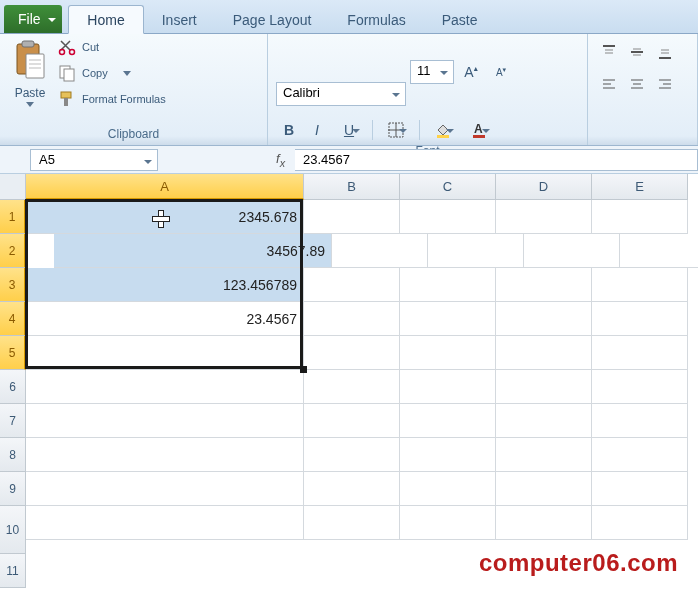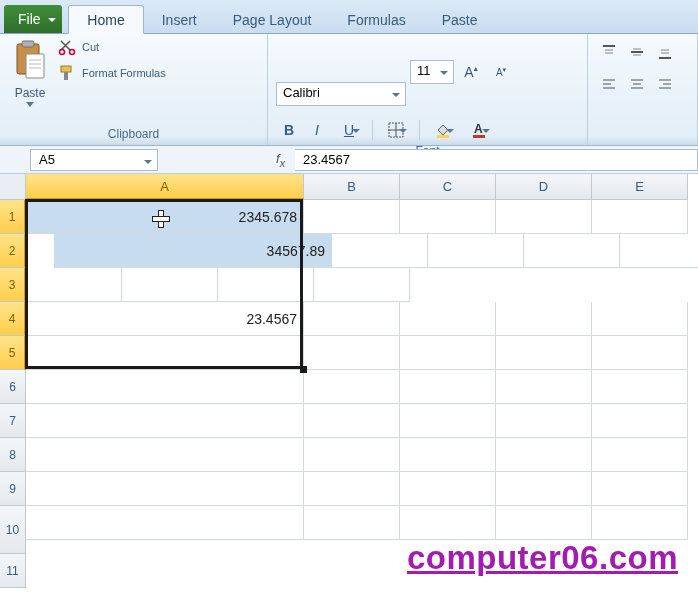--- a/index.html
+++ b/index.html
@@ -50,21 +50,21 @@
 .cell { border-right: 1px solid #d4d9de; border-bottom: 1px solid #d4d9de; font-size: 14px; padding: 0 6px; display: flex; align-items: center; justify-content: flex-end; color: #222; }
 .cell.selrange { background: #c7dcef; }
 .cell.active { background: #fff; }
 .selborder { position: absolute; border: 3px solid #1a1a1a; pointer-events: none; }
 .fillhandle { position: absolute; width: 7px; height: 7px; background: #1a1a1a; }
 .cursor-plus { position: absolute; width: 18px; height: 18px; pointer-events: none; }
 .cursor-plus::before, .cursor-plus::after { content:''; position:absolute; background:#fff; border:1px solid #222; }
 .cursor-plus::before { left:6px; top:0; width:4px; height:16px; }
 .cursor-plus::after { left:0; top:6px; width:16px; height:4px; }
 
-.watermark { position: absolute; bottom: 18px; right: 20px; font-family: Verdana, sans-serif; font-weight: bold; font-size: 33px; color: #a21caf; letter-spacing: 0.5px; text-decoration: underline; }
+.watermark { position: absolute; bottom: 18px; right: 20px; font-family: Verdana, sans-serif; font-weight: bold; font-size: 24px; color: #b91c1c; letter-spacing: 0.5px; }
 
 svg { display: block; }
 </style>
 </head>
 <body>
 
 <div class="tabstrip">
   <div class="tab file"><span>File</span>&nbsp;&nbsp;</div>
   <div class="tab active"><span>Home</span></div>
   <div class="tab"><span>Insert</span></div>
@@ -95,20 +95,29 @@
         <div class="minirow">
           <svg width="18" height="18" viewBox="0 0 18 18">
               <path d="M3 3 L12 12 M12 3 L3 12" stroke="#555" stroke-width="1.5"></path>
               <circle cx="4" cy="14" r="2.5" fill="none" stroke="#c03" stroke-width="1.5"></circle>
               <circle cx="14" cy="14" r="2.5" fill="none" stroke="#c03" stroke-width="1.5"></circle>
             </svg>
           <span>Cut</span>
         </div>
         <div class="minirow">
           <svg width="18" height="18" viewBox="0 0 18 18">
+              <rect x="2" y="2" width="10" height="12" fill="#fff" stroke="#888"></rect>
+              <rect x="6" y="5" width="10" height="12" fill="#fff" stroke="#888"></rect>
+            </svg>
+          <span>Copy</span>&nbsp;<svg width="8" height="5">
+              <path d="M0 0 L8 0 L4 5 Z" fill="#5a7590"></path>
+            </svg>
+        </div>
+        <div class="minirow">
+          <svg width="18" height="18" viewBox="0 0 18 18">
               <rect x="3" y="2" width="10" height="6" fill="#e6c15a" stroke="#a07b20"></rect>
               <rect x="6" y="8" width="4" height="8" fill="#888"></rect>
             </svg>
           <span>Format Formulas</span>
         </div>
       </div>
     </div>
     <div class="group-label">Clipboard</div>
   </div>
 
@@ -254,20 +263,21 @@
           <div class="cell" style="width: 96px; height: 34px;"></div>
         </div>
         <div class="cellrow">
           <div class="cell selrange" style="width: 278px; height: 34px; margin-left: 28px;">34567.89</div>
           <div class="cell" style="width: 96px; height: 34px;"></div>
           <div class="cell" style="width: 96px; height: 34px;"></div>
           <div class="cell" style="width: 96px; height: 34px;"></div>
           <div class="cell" style="width: 96px; height: 34px;"></div>
         </div>
         <div class="cellrow">
+          <div class="cell selrange" style="width: 278px; height: 34px;">123.456789</div>
           <div class="cell" style="width: 96px; height: 34px;"></div>
           <div class="cell" style="width: 96px; height: 34px;"></div>
           <div class="cell" style="width: 96px; height: 34px;"></div>
           <div class="cell" style="width: 96px; height: 34px;"></div>
         </div>
         <div class="cellrow">
           <div class="cell active" style="width: 278px; height: 34px;">23.4567</div>
           <div class="cell" style="width: 96px; height: 34px;"></div>
           <div class="cell" style="width: 96px; height: 34px;"></div>
           <div class="cell" style="width: 96px; height: 34px;"></div>

